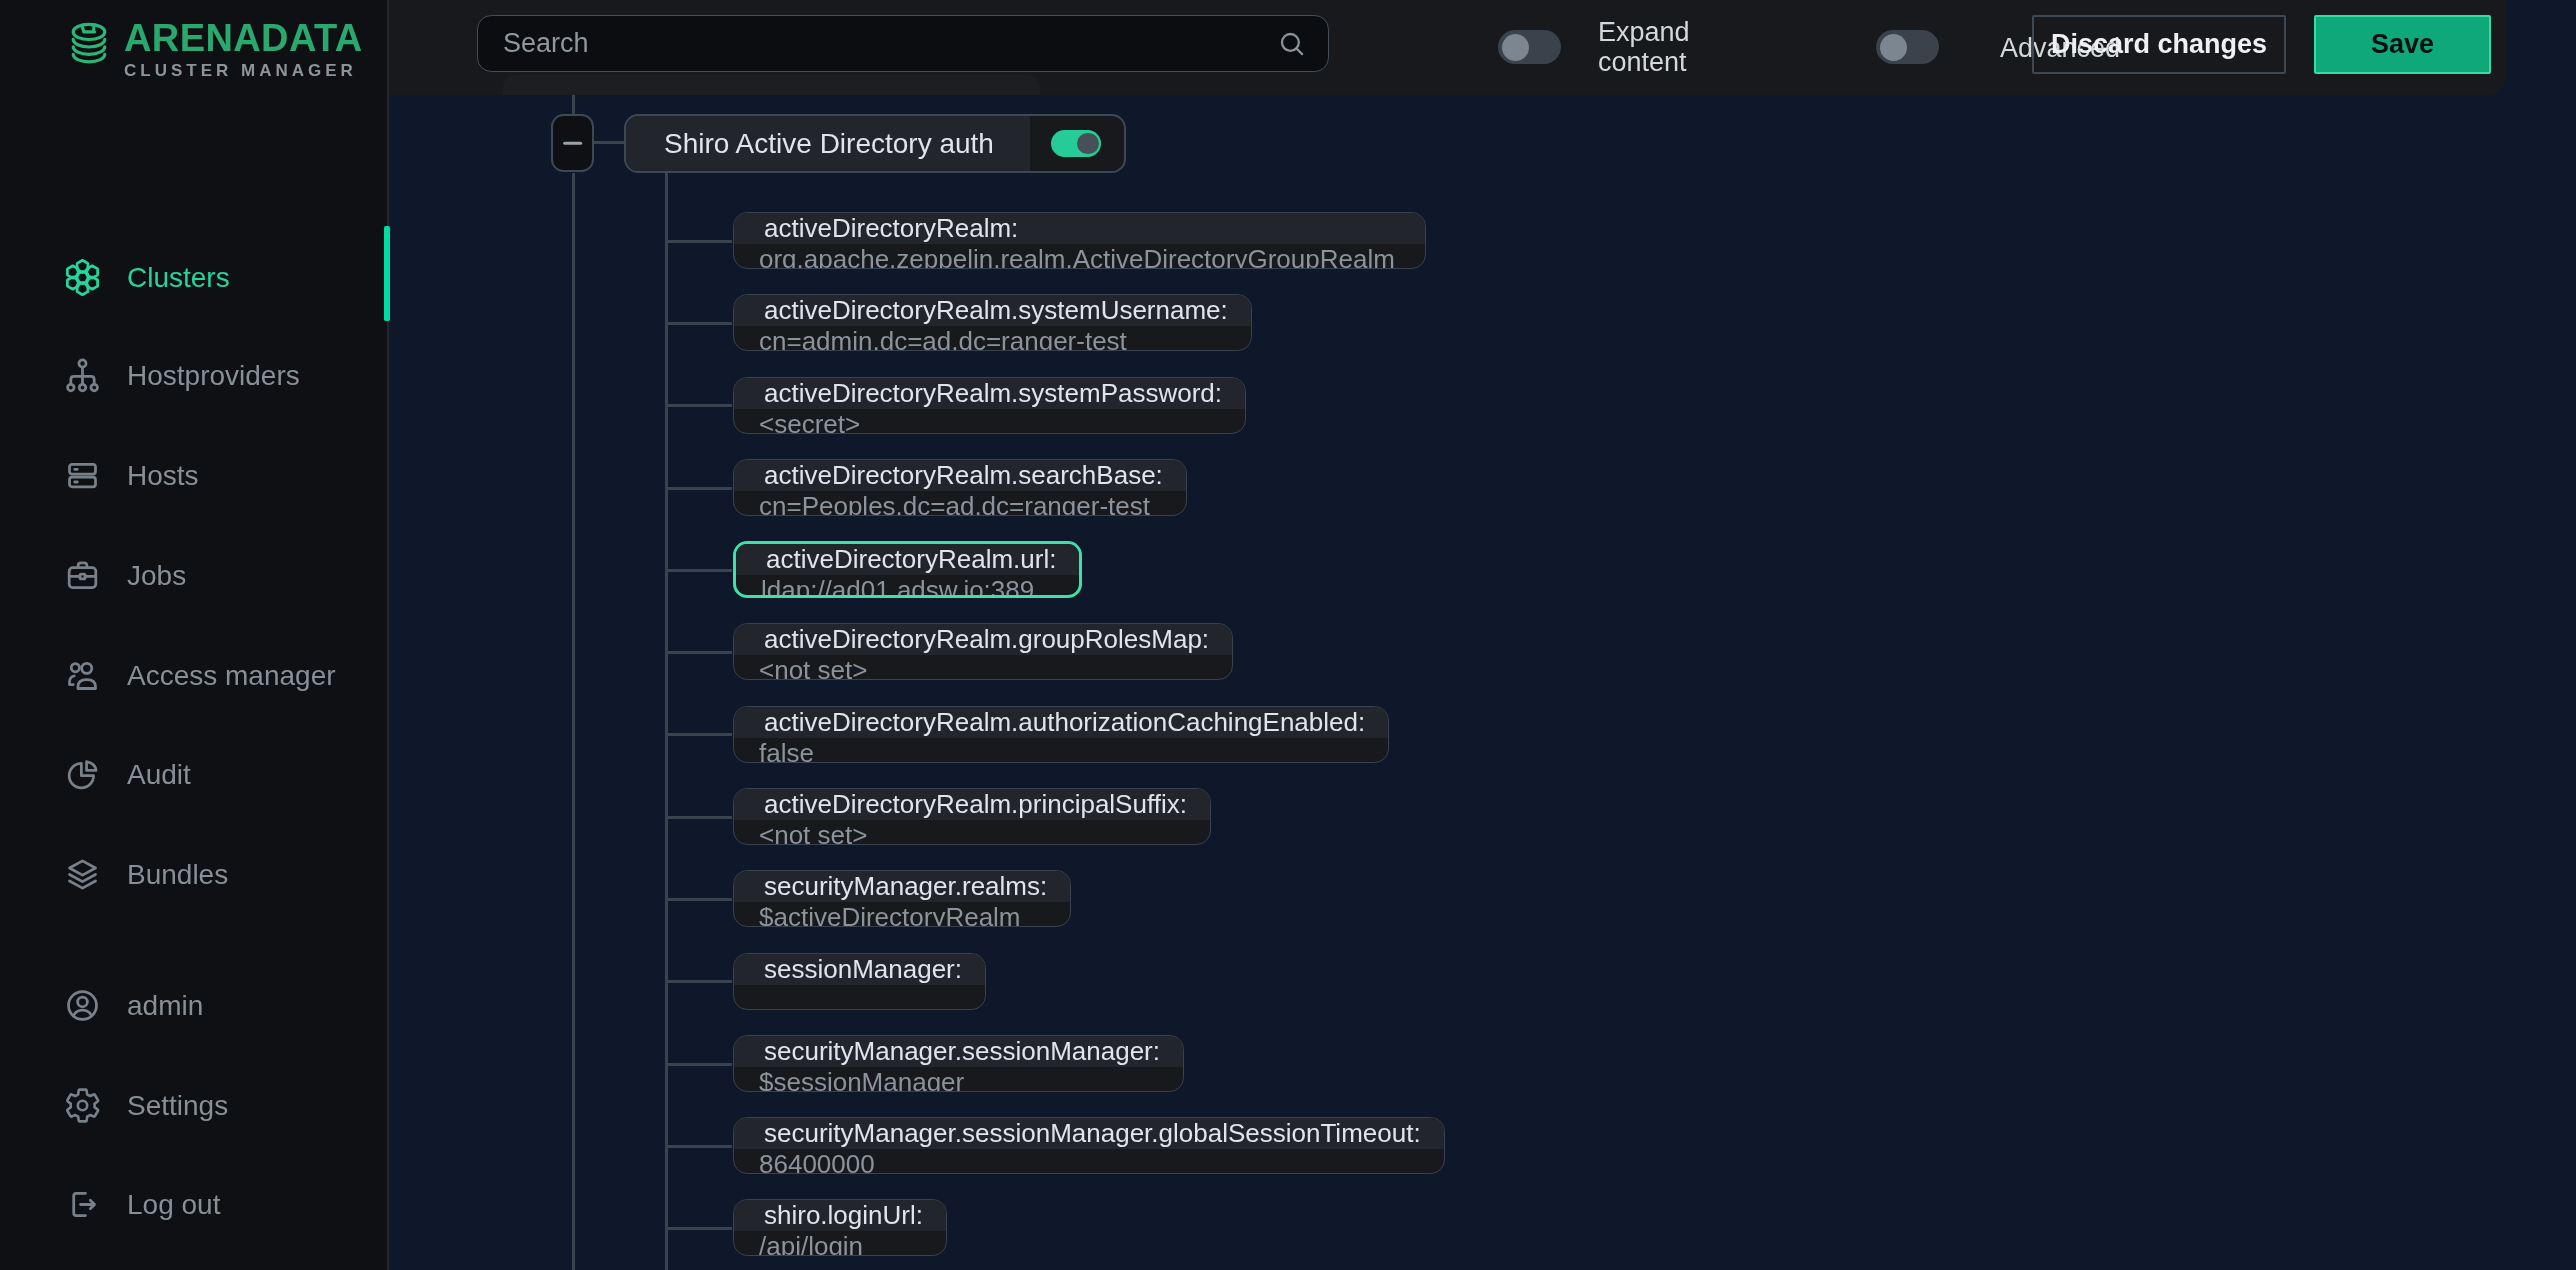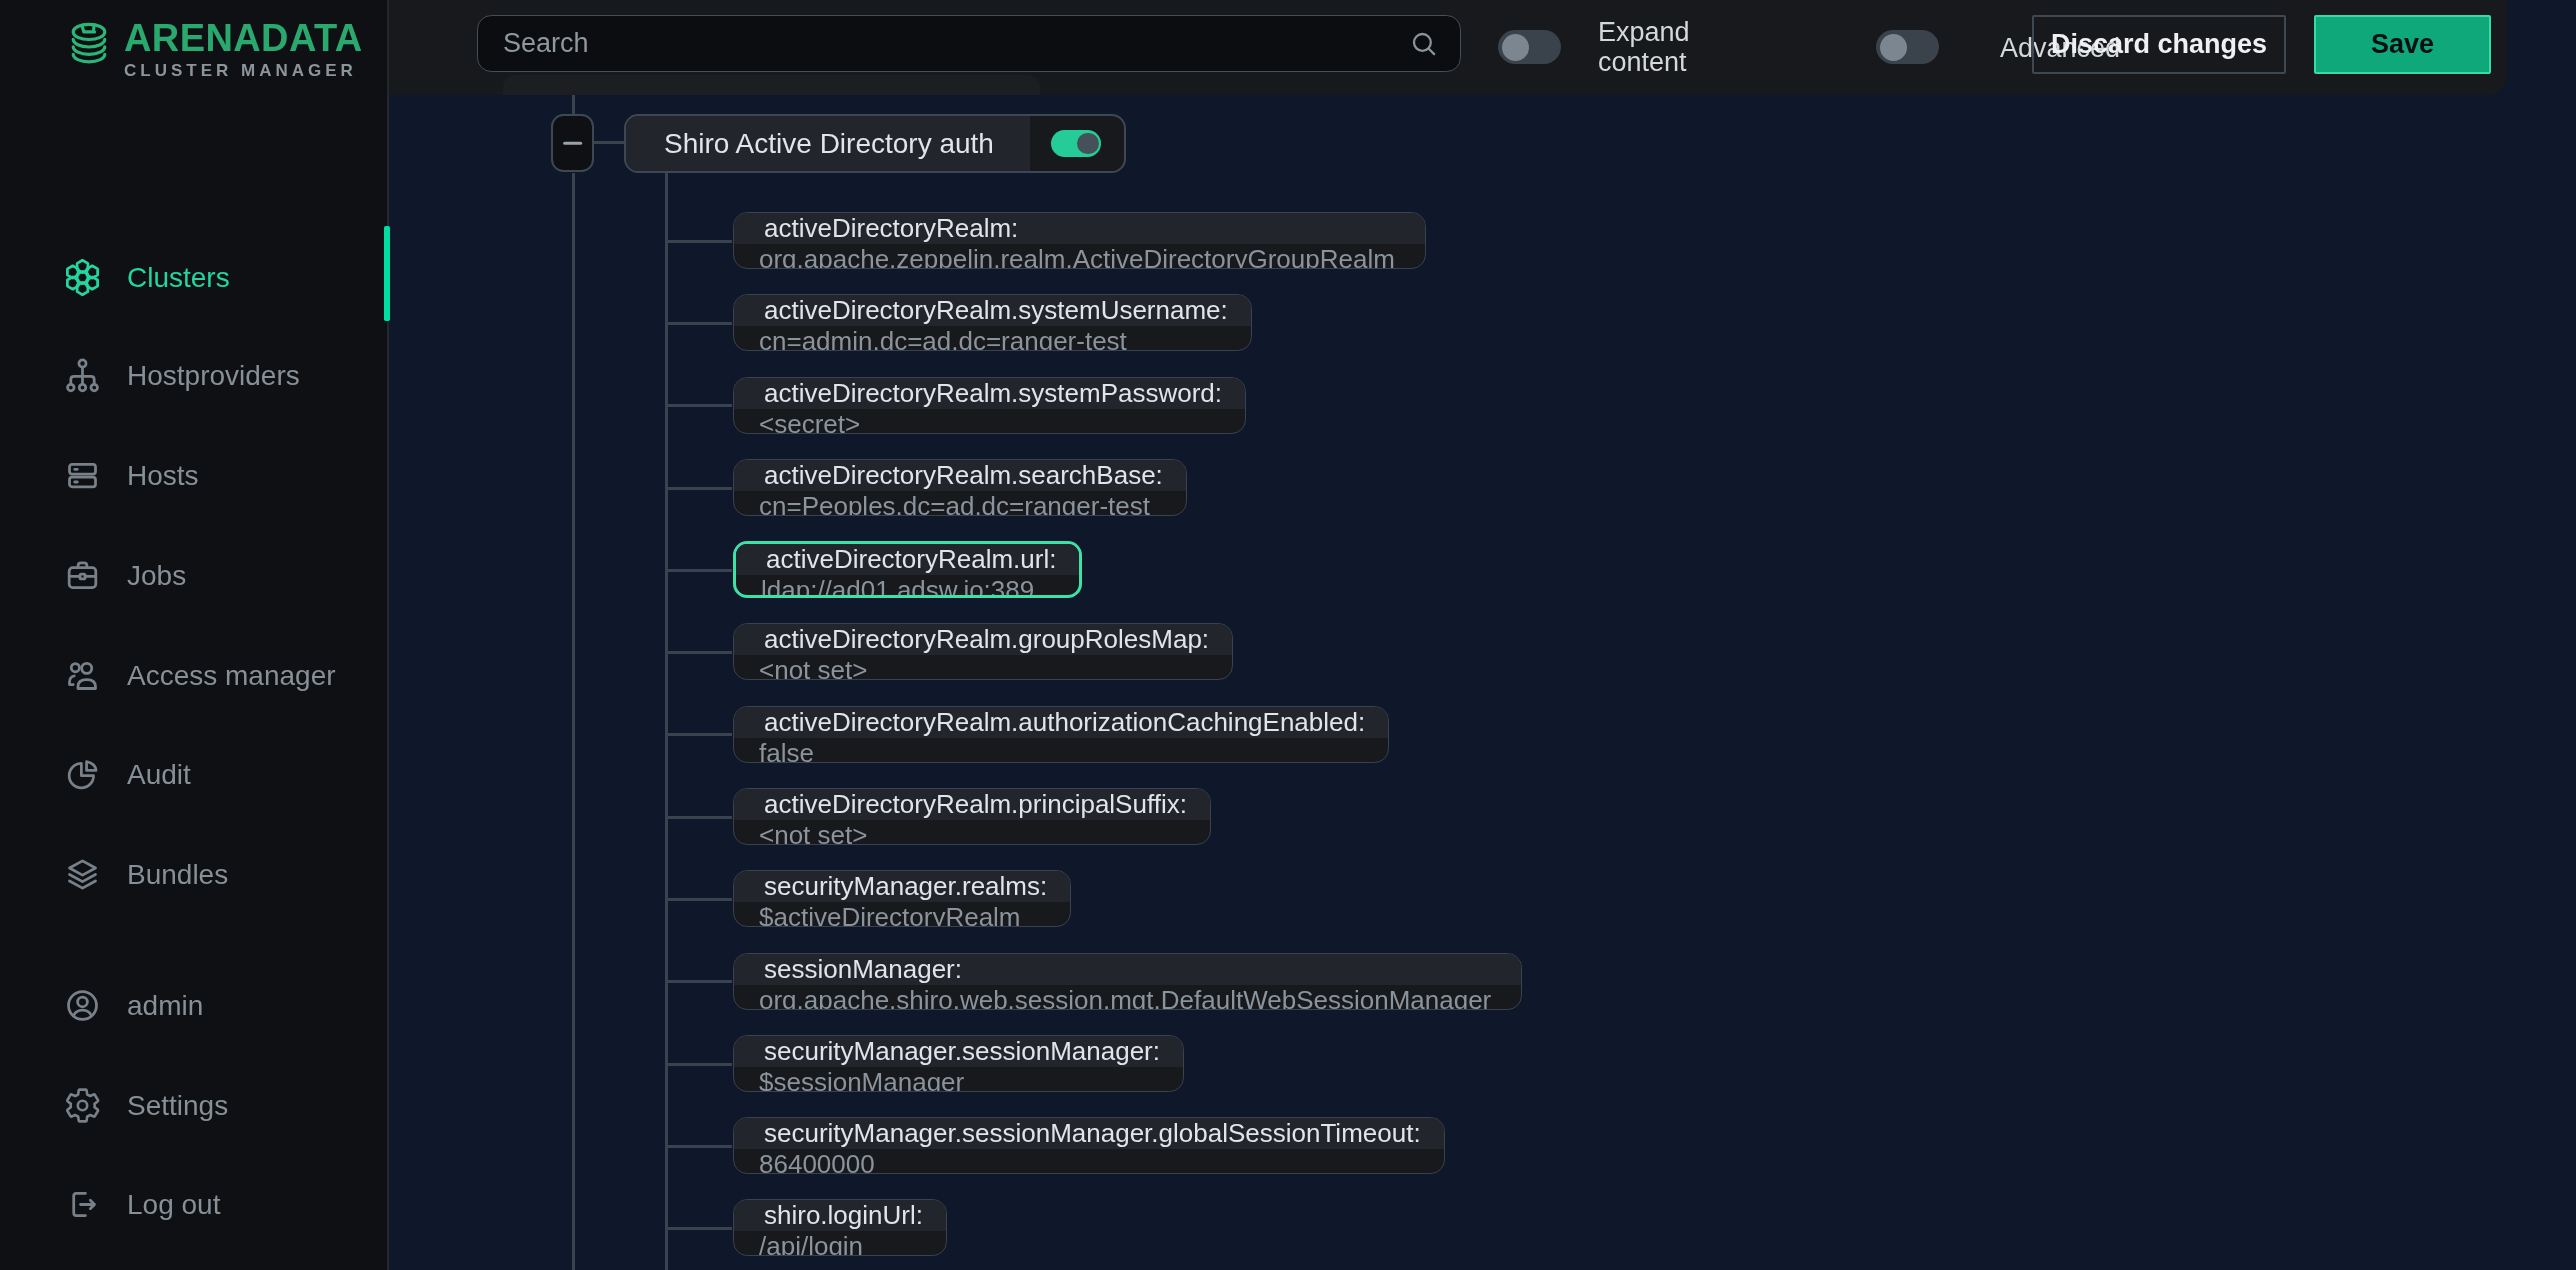--- a/index.html
+++ b/index.html
@@ -18,21 +18,21 @@
   .nav-label{position:absolute;left:127px;font-size:28px;color:#878f97;}
   .nav-item.active .nav-ico{color:#24d59d;}
   .nav-item.active .nav-label{color:#24d59d;}
   .active-bar{position:absolute;left:384px;top:226px;width:6.3px;height:95px;background:#00dda0;border-radius:1.8px;z-index:2;}
 
   
   .topbar{position:absolute;left:389px;top:0;width:2118px;height:95px;background:#17191d;
           border-radius:0 0 19.7px 0;}
   .topbar-ghost{position:absolute;left:114px;bottom:0;width:537px;height:19.7px;
           background:rgba(255,255,255,0.022);border-radius:12.5px 12.5px 0 0;}
-  .search{position:absolute;left:88px;top:15px;width:984px;height:57px;background:#0b0d10;
+  .search{position:absolute;left:88px;top:15px;width:852px;height:57px;background:#0b0d10;
           border:1.8px solid #454f59;border-radius:14.3px;display:flex;align-items:center;box-sizing:border-box;}
   .search input{flex:1;background:transparent;border:none;outline:none;color:#d6dadd;
           font-size:27px;font-family:"Liberation Sans",sans-serif;padding:0 9px 0 25px;}
   .search input::placeholder{color:#8f979f;}
   .search-ico{margin-right:19.7px;color:#8b939b;flex:0 0 auto;}
 
   .switch{position:absolute;width:63px;height:34px;border-radius:17px;background:#3a424b;cursor:pointer;}
   .switch .knob{position:absolute;top:3.6px;left:3.6px;width:27px;height:27px;border-radius:50%;background:#7b8690;}
   .toggle-label{position:absolute;font-size:27px;color:#d3d8db;line-height:30px;}
   .lbl-expand{left:1209px;top:17px;width:134px;}
@@ -324,21 +324,20 @@
         <div class="row" style="top: 788px;">
     <span class="row-label">activeDirectoryRealm.principalSuffix:</span>
     <span class="row-value">&lt;not set&gt;</span>
   </div>
         <div class="row" style="top: 870px;">
     <span class="row-label">securityManager.realms:</span>
     <span class="row-value">$activeDirectoryRealm</span>
   </div>
         <div class="row" style="top: 953px;">
     <span class="row-label">sessionManager:</span>
-    <span class="row-value">org.apache.shiro.web.session.mgt.DefaultWebSessionManager</span>
   </div>
         <div class="row" style="top: 1035px;">
     <span class="row-label">securityManager.sessionManager:</span>
     <span class="row-value">$sessionManager</span>
   </div>
         <div class="row" style="top: 1117px;">
     <span class="row-label">securityManager.sessionManager.globalSessionTimeout:</span>
     <span class="row-value">86400000</span>
   </div>
         <div class="row" style="top: 1199px;">

